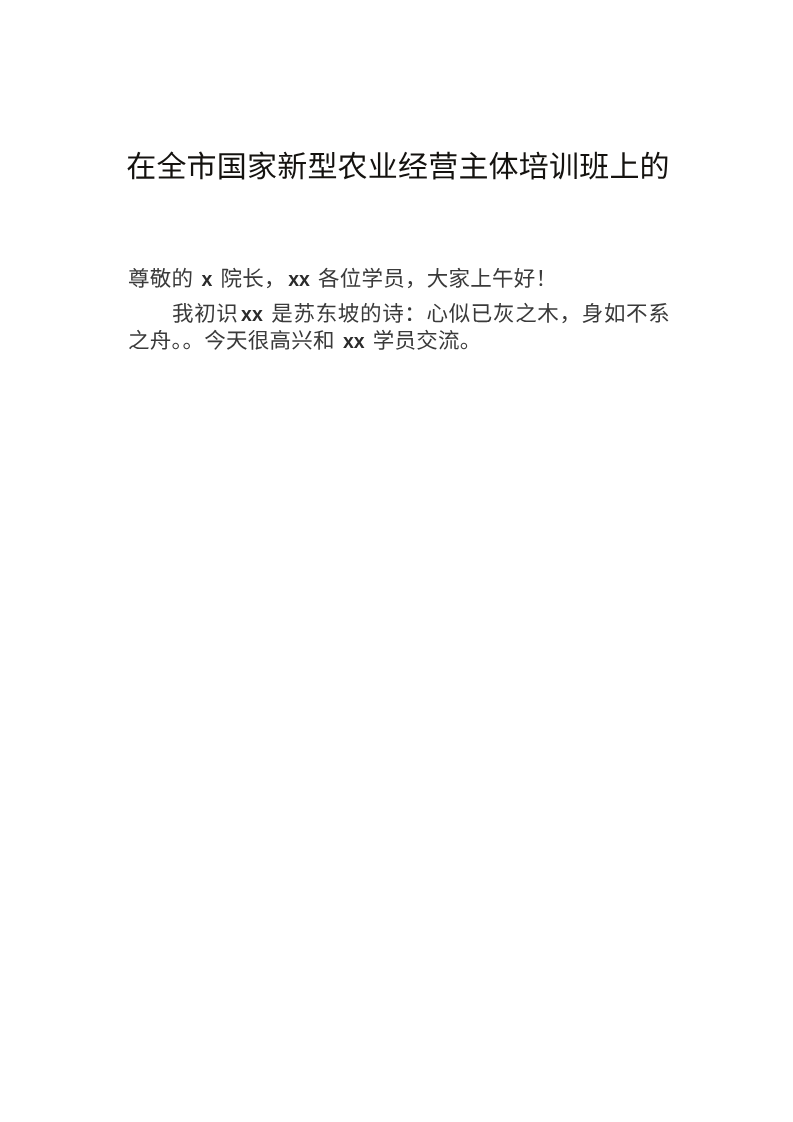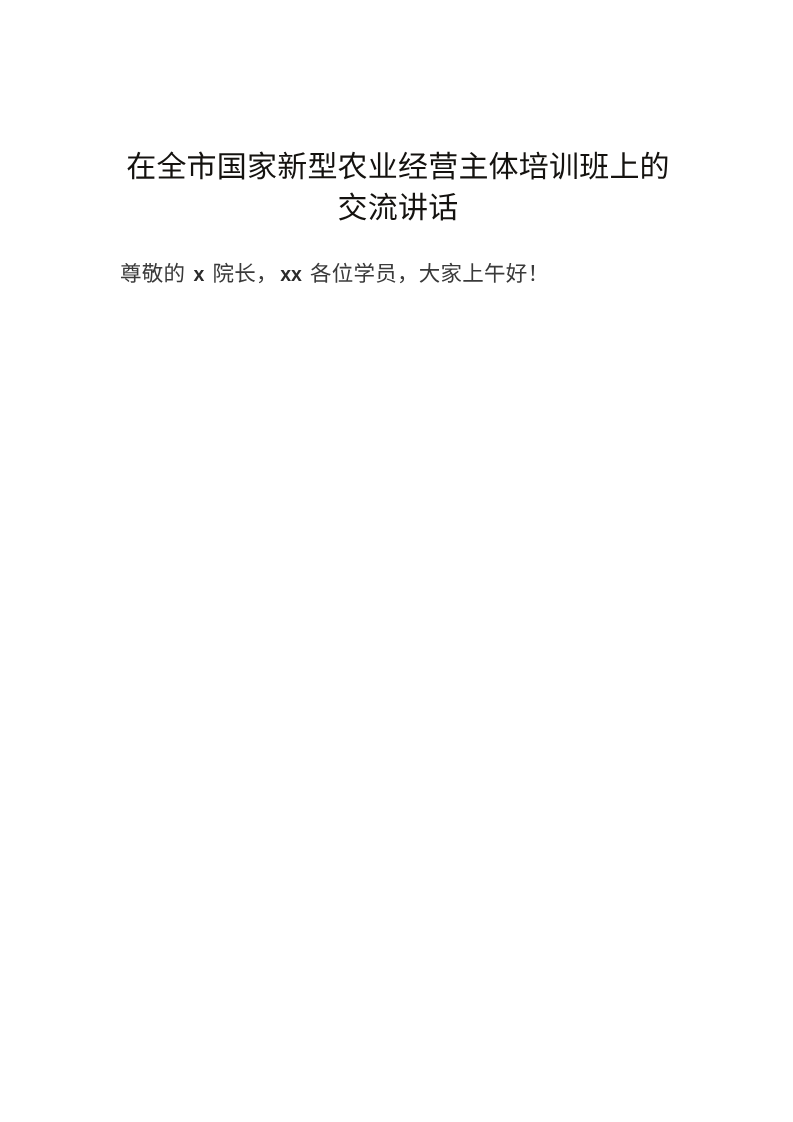--- a/index.html
+++ b/index.html
@@ -42,24 +42,24 @@
 
   
   .doc-body {
     position: absolute;
     left: 120px;
     top: 258px;
     width: 558px;
   }
 
   .para {
-    margin: 0;
+    margin: 8px;
     font-family: "Liberation Serif", "DejaVu Serif", serif;
     font-size: 21.5px;
-    line-height: 33px;
+    line-height: 27px;
     color: #3a3a3a;
     text-align: justify;
     text-justify: inter-ideograph;
     letter-spacing: 0.25px;
     word-break: break-all;
   }
 
   .para.indent {
     text-indent: 44px;
   }
@@ -74,20 +74,20 @@
     color: #2b2b2b;
   }
 </style>
 </head>
 <body>
 
 <div class="page">
 
   <h1 class="doc-title">
     <span>在全市国家新型农业经营主体培训班上的</span><br>
-    <span>交流讲话</span>
   </h1>
 
   <div class="doc-body">
     <p class="para">尊敬的 <span class="lat">x</span> 院长，<span class="lat">xx</span> 各位学员，大家上午好！</p>
+    <p class="para indent">我初识<span class="lat">xx</span> 是苏东坡的诗：心似已灰之木，身如不系之舟。。今天很高兴和 <span class="lat">xx</span> 学员交流。</p>
   </div>
 
 </div>
 
 </body></html>

